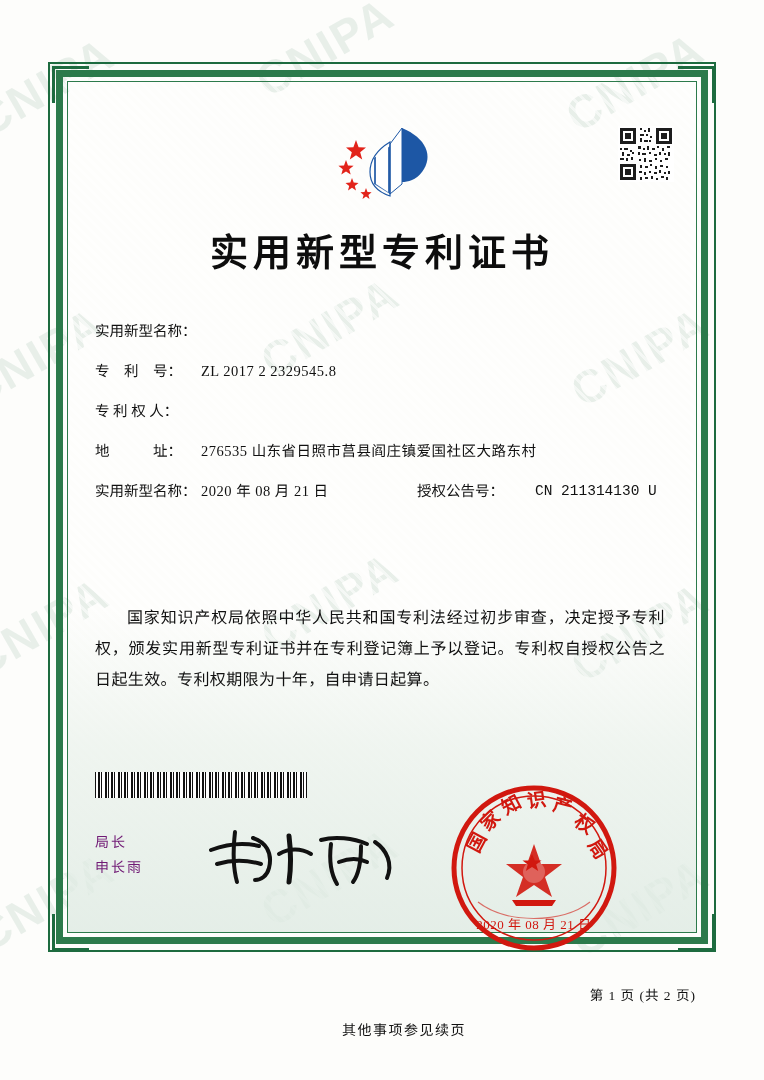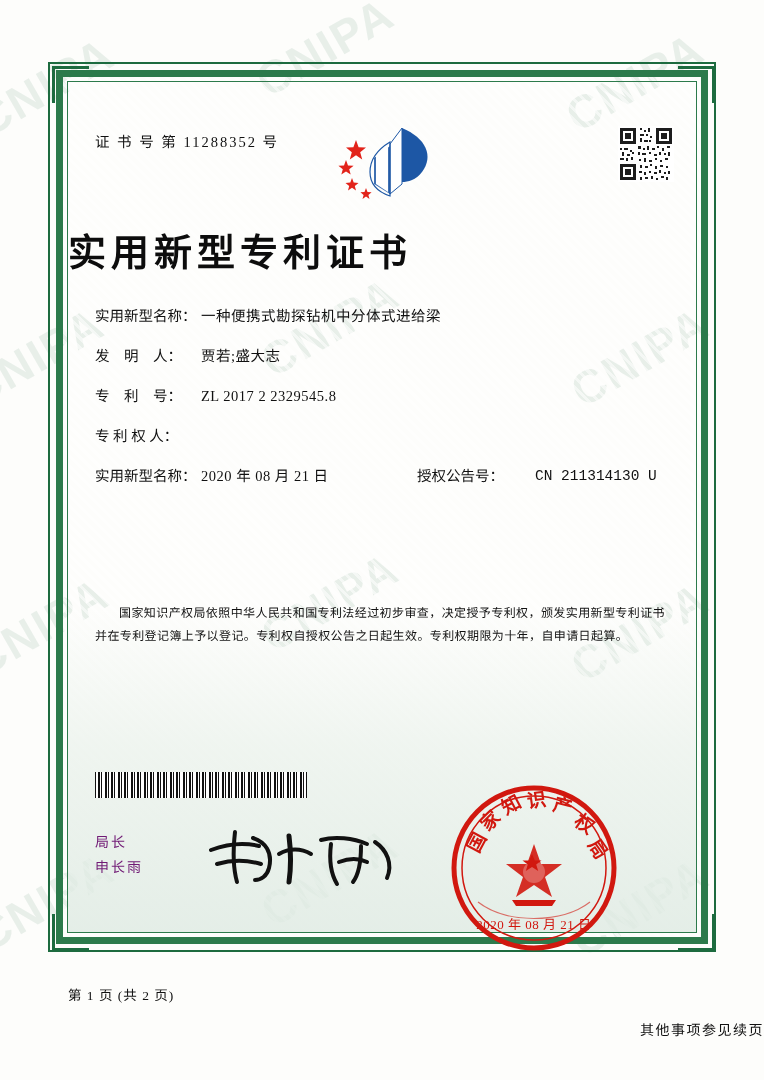--- a/index.html
+++ b/index.html
@@ -124,39 +124,41 @@
   
   .qr {
     position: absolute;
     right: 22px; top: 44px;
     width: 56px; height: 56px;
   }
 
   .title {
     position: absolute;
     left: 0; right: 0; top: 140px;
+    text-align: center;
     font-size: 38px;
     font-weight: bold;
     letter-spacing: 5px;
     color: #0d0d0d;
     font-family: "DejaVu Serif", "Liberation Serif", serif;
   }
 
   .fields {
     position: absolute;
     left: 27px; top: 226px;
     width: 580px;
     color: #111;
     font-size: 14.5px;
   }
   .field-row {
     display: flex;
     align-items: center;
     margin-bottom: 22.5px;
     line-height: 1.2;
+    margin-top: 15px;
   }
   .field-label {
     width: 106px;
     flex: 0 0 106px;
     letter-spacing: 0;
     white-space: nowrap;
   }
   .field-value {
     flex: 1;
     letter-spacing: .5px;
@@ -166,21 +168,21 @@
   .field-label2 {
     flex: 0 0 118px;
     white-space: nowrap;
   }
   .field-value2 { flex: 1; font-family: Liberation Mono, monospace; }
 
   .paragraphs {
     position: absolute;
     left: 27px; top: 520px;
     width: 570px;
-    font-size: 12px;
+    font-size: 16px;
     line-height: 1.95;
     color: #111;
     text-align: justify;
     letter-spacing: .4px;
   }
   .paragraphs p { margin: 0; text-indent: 2em; }
 
   
   .barcode {
     position: absolute;
@@ -220,30 +222,30 @@
     text-align: center;
     font-size: 13px;
     color: #d1180f;
     letter-spacing: .5px;
     font-family: "Liberation Serif", serif;
   }
 
   .page-num {
     position: absolute;
     left: 0; right: 0; top: 902px;
-    text-align: left;
+    text-align: right;
     font-size: 13.5px;
     color: #111;
     letter-spacing: 1px;
   }
 
   .footnote {
     position: absolute;
     left: 0; right: 0; top: 1019px;
-    text-align: right;
+    text-align: center;
     font-size: 14px;
     color: #111;
     letter-spacing: 1.5px;
     padding-left: 44px;
   }
 </style>
 </head>
 <body>
 
 <div class="page">
@@ -265,21 +267,20 @@
   <div class="border-inner"></div>
   <div class="border-inner2"></div>
   <div class="corner tl"></div>
   <div class="corner tr"></div>
   <div class="corner bl"></div>
   <div class="corner br"></div>
   <div class="inner-tint"></div>
 
   <div class="content">
 
-    <div class="cert-no">证 书 号 第 11288352 号</div>
 
     <div class="logo">
       <svg width="120" height="82" viewBox="0 0 120 82">
         <path d="M72 6 L72 62 L60 72 L60 22 Z" fill="#ffffff" stroke="#1d57a5" stroke-width="1"></path>
         <path d="M72 6 C96 16, 104 34, 92 50 C86 58, 78 60, 72 60 Z" fill="#1d57a5"></path>
         <path d="M60 24 L60 72 L44 62 L44 36 Z" fill="#1d57a5" opacity="0.85"></path>
         <path d="M58 22 L58 70 L46 62 L46 34 Z" fill="#ffffff"></path>
         <path d="M60 20 L60 74 C48 70, 40 62, 40 50 C40 36, 50 26, 60 20 Z" fill="none" stroke="#1d57a5" stroke-width="1.2"></path>
         <g fill="#e2231a">
           <polygon points="26,18 28.6,25.2 36,25.6 30.2,30.2 32.2,37.4 26,33.2 19.8,37.4 21.8,30.2 16,25.6 23.4,25.2"></polygon>
@@ -362,32 +363,31 @@
           <rect x="48" y="51" width="2" height="3"></rect>
         </g>
       </svg>
     </div>
 
     <div class="title">实用新型专利证书</div>
 
     <div class="fields">
       <div class="field-row">
         <div class="field-label">实用新型名称：</div>
-        <div class="field-value">一种便携式勘探钻机中分体式进给梁</div>
-      </div>
-      <div class="field-row">
-        <div class="field-label">发　明　人：</div>
-        <div class="field-value">贾若;盛大志</div>
       </div>
       <div class="field-row">
         <div class="field-label">专　利　号：</div>
         <div class="field-value">ZL 2017 2 2329545.8</div>
       </div>
       <div class="field-row">
         <div class="field-label">专 利 权 人：</div>
+      </div>
+      <div class="field-row">
+        <div class="field-label">地　　　址：</div>
+        <div class="field-value">276535  山东省日照市莒县阎庄镇爱国社区大路东村</div>
       </div>
       <div class="field-row double">
         <div class="field-label">实用新型名称：</div>
         <div class="field-value">2020 年 08 月 21 日</div>
         <div class="field-label2">授权公告号：</div>
         <div class="field-value2">CN 211314130 U</div>
       </div>
     </div>
 
     <div class="paragraphs">

